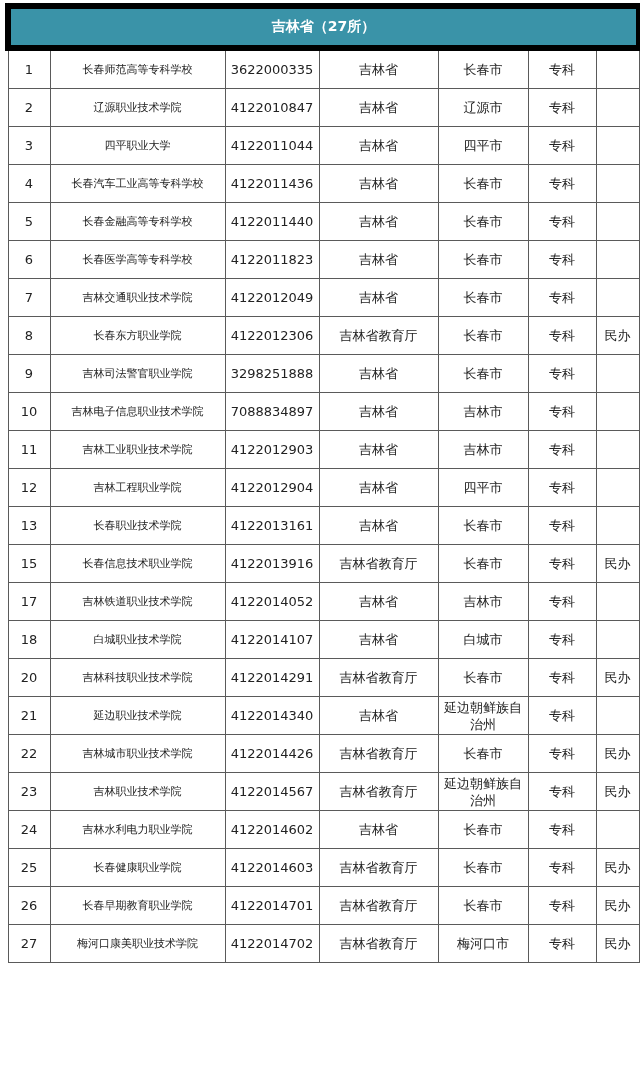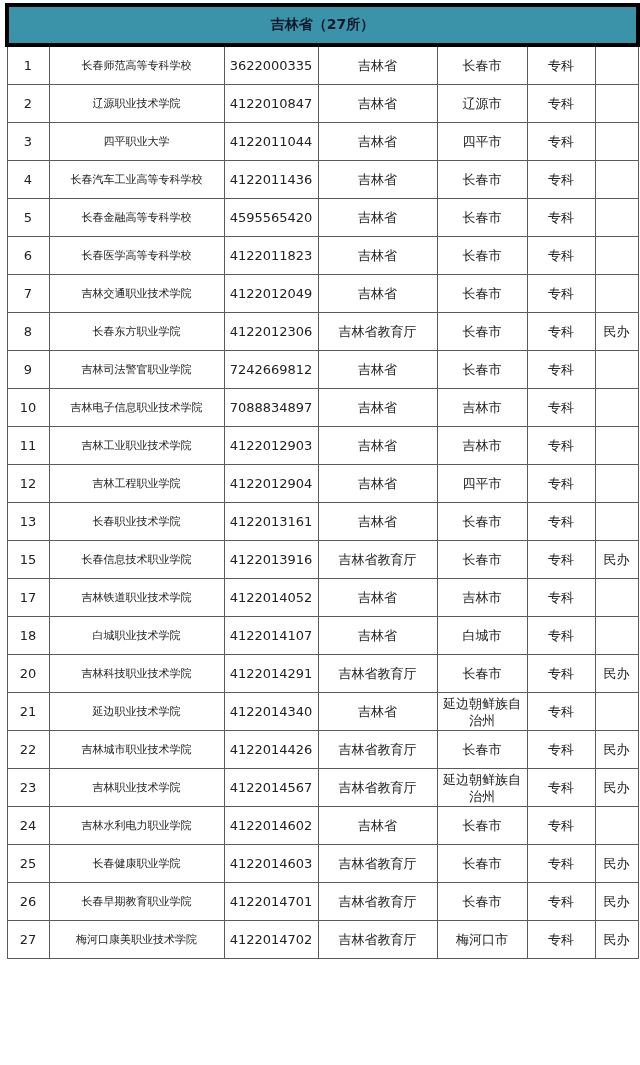--- a/index.html
+++ b/index.html
@@ -1,19 +1,19 @@
 <!DOCTYPE html>
 <html><head>
 <meta charset="utf-8">
 <style>
   html, body { margin:0; padding:0; background:#ffffff; }
   body { width:640px; height:1065px; overflow:hidden; font-family:"DejaVu Sans", sans-serif; }
   .wrap { position:absolute; left:5px; top:3px; width:631px; }
   table { border-collapse:collapse; width:631px; table-layout:fixed; }
-  th.title { background:#3a93a8; color:#0f172a; font-weight:bold; font-size:14px; height:34px; border:4px solid #000000; text-align:center; }
+  th.title { background:#3a93a8; color:#ffffff; font-weight:bold; font-size:14px; height:34px; border:6px solid #000000; text-align:center; }
   td { border:1px solid #5a5a5a; height:37px; text-align:center; font-size:13px; color:#222; padding:0 2px; line-height:17px; }
   td.name { font-size:11px; }
 </style>
 </head>
 <body>
 
 <div class="wrap">
   <table>
     <colgroup>
       <col style="width:42px">
@@ -62,21 +62,21 @@
           <td class="name">长春汽车工业高等专科学校</td>
           <td>4122011436</td>
           <td>吉林省</td>
           <td>长春市</td>
           <td>专科</td>
           <td></td>
         </tr>
         <tr>
           <td>5</td>
           <td class="name">长春金融高等专科学校</td>
-          <td>4595565420</td>
+          <td>4122011440</td>
           <td>吉林省</td>
           <td>长春市</td>
           <td>专科</td>
           <td></td>
         </tr>
         <tr>
           <td>6</td>
           <td class="name">长春医学高等专科学校</td>
           <td>4122011823</td>
           <td>吉林省</td>
@@ -98,21 +98,21 @@
           <td class="name">长春东方职业学院</td>
           <td>4122012306</td>
           <td>吉林省教育厅</td>
           <td>长春市</td>
           <td>专科</td>
           <td>民办</td>
         </tr>
         <tr>
           <td>9</td>
           <td class="name">吉林司法警官职业学院</td>
-          <td>7242669812</td>
+          <td>3298251888</td>
           <td>吉林省</td>
           <td>长春市</td>
           <td>专科</td>
           <td></td>
         </tr>
         <tr>
           <td>10</td>
           <td class="name">吉林电子信息职业技术学院</td>
           <td>7088834897</td>
           <td>吉林省</td>

